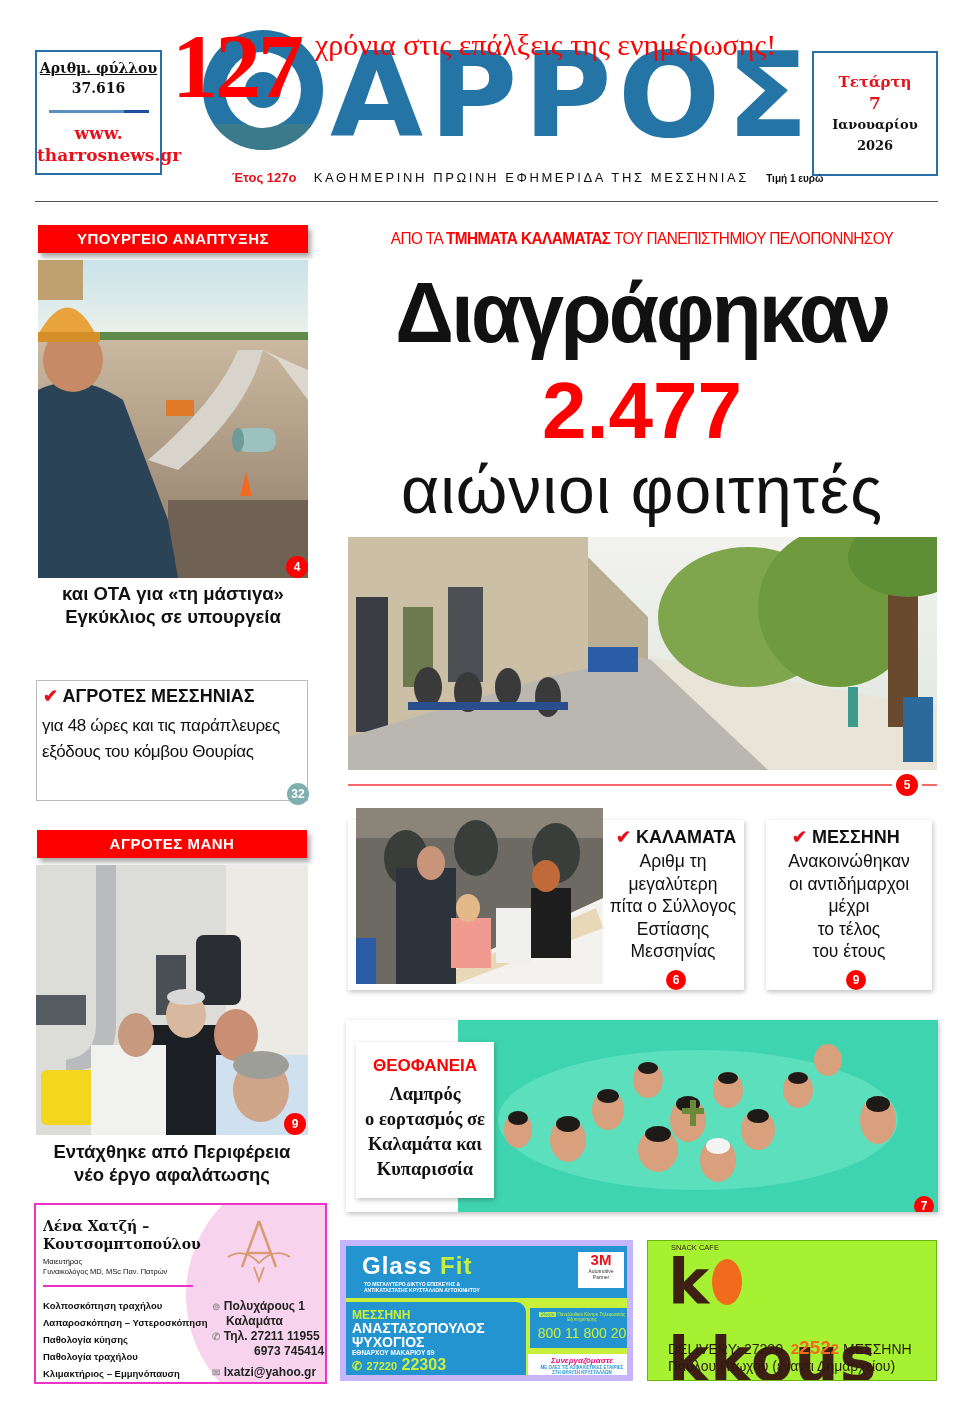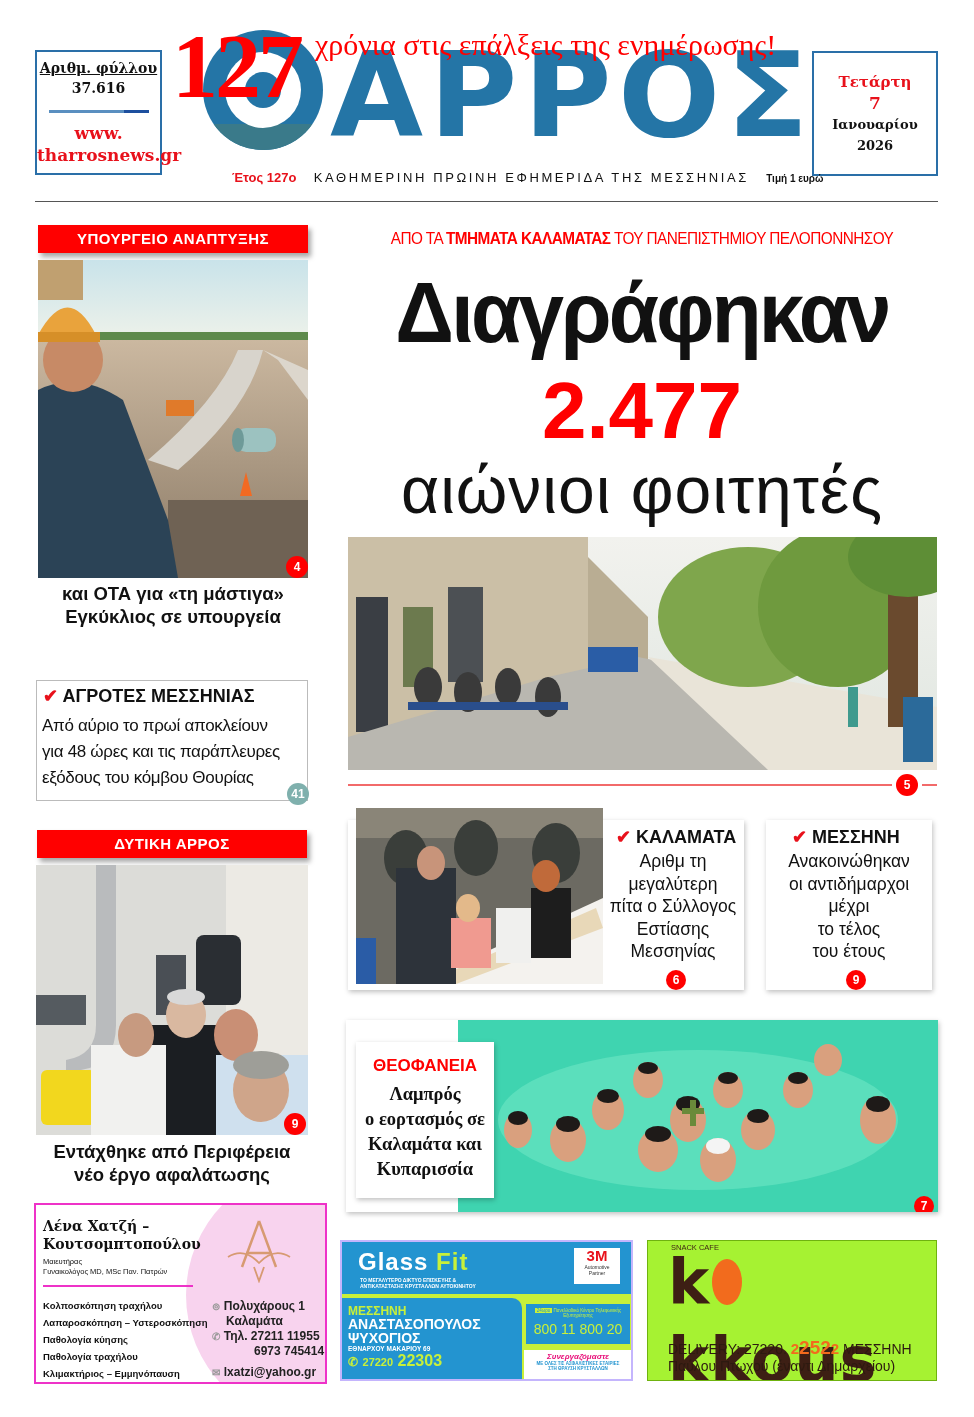--- a/index.html
+++ b/index.html
@@ -67,21 +67,21 @@
   .card-title { font-size: 18px; font-weight: bold; white-space: nowrap; }
   .card-body { font-size: 17.5px; line-height: 22.5px; text-align: center; color: #111; }
 
   .theo-box { background: #fff; box-shadow: 1px 2px 5px rgba(0,0,0,0.25); }
   .theo-title { color: #ff0000; font-weight: bold; font-size: 17px; text-align: center; }
   .theo-body { font-family: "Liberation Serif", serif; font-weight: bold; font-size: 18.5px; line-height: 25px; text-align: center; }
 
   
   .ad-doc { left: 34px; top: 1203px; width: 293px; height: 181px; border: 2px solid #ee32c8; background: #fff; overflow: hidden; }
   .ad-doc .pink { position: absolute; left: 150px; top: -40px; width: 260px; height: 260px; border-radius: 50%; background: #f8d3ee; }
-  .ad-glass { left: 340px; top: 1240px; width: 293px; height: 141px; border: 2px solid #c4b5fd; background: #2394d0; overflow: hidden; }
+  .ad-glass { left: 340px; top: 1240px; width: 293px; height: 141px; border: 6px solid #c4b5fd; background: #2394d0; overflow: hidden; }
   .ad-kokkous { left: 647px; top: 1240px; width: 290px; height: 141px; background: #a6f232; border: 1px solid #6fb30f; overflow: hidden; }
 </style>
 </head>
 <body>
 
 <div class="abs issue-box">
   <div class="l1">Αριθμ. φύλλου</div>
   <div class="l2">37.616</div>
   <div class="rule"></div>
   <div class="l3">www.</div>
@@ -154,28 +154,27 @@
   <div>και ΟΤΑ για «τη μάστιγα»</div>
   <div>Εγκύκλιος σε υπουργεία</div>
 </div>
 
 <div class="abs farm-box">
   <div class="abs farm-title">
     <span class="check">✔</span>
     <span>ΑΓΡΟΤΕΣ ΜΕΣΣΗΝΙΑΣ</span>
   </div>
   <div class="abs farm-body">
-    <div>Από αύριο το πρωί αποκλείουν</div>
     <div>για 48 ώρες και τις παράπλευρες</div>
     <div>εξόδους του κόμβου Θουρίας</div>
   </div>
-  <div class="abs badge teal" style="left:250px; top:102px;">41</div>
-</div>
-
-<div class="abs red-label" style="left:37px; top:830px; width:270px; height:28px; line-height:28px;">ΔΥΤΙΚΗ ΑΡΡΟΣ</div>
+  <div class="abs badge teal" style="left:250px; top:102px;">32</div>
+</div>
+
+<div class="abs red-label" style="left:37px; top:830px; width:270px; height:28px; line-height:28px;">ΑΓΡΟΤΕΣ ΜΑΝΗ</div>
 
 <div class="abs photo" style="left:36px; top:865px; width:272px; height:270px;">
   <svg width="272" height="270" viewBox="0 0 272 270">
     <rect width="272" height="270" fill="#dcdcd8"></rect>
     <rect x="190" y="0" width="82" height="200" fill="#eceae4"></rect>
     <rect x="160" y="70" width="45" height="70" rx="8" fill="#2a2e33"></rect>
     <rect x="120" y="90" width="30" height="60" fill="#4a4f55"></rect>
     <path d="M60 0 L80 0 L80 160 Q80 200 45 205 L45 230 L30 230 L30 195 Q60 190 60 160 Z" fill="#b9bbbd"></path>
     <rect x="0" y="130" width="50" height="30" fill="#555b60"></rect>
     <rect x="5" y="205" width="55" height="55" rx="6" fill="#f2d71e"></rect>

